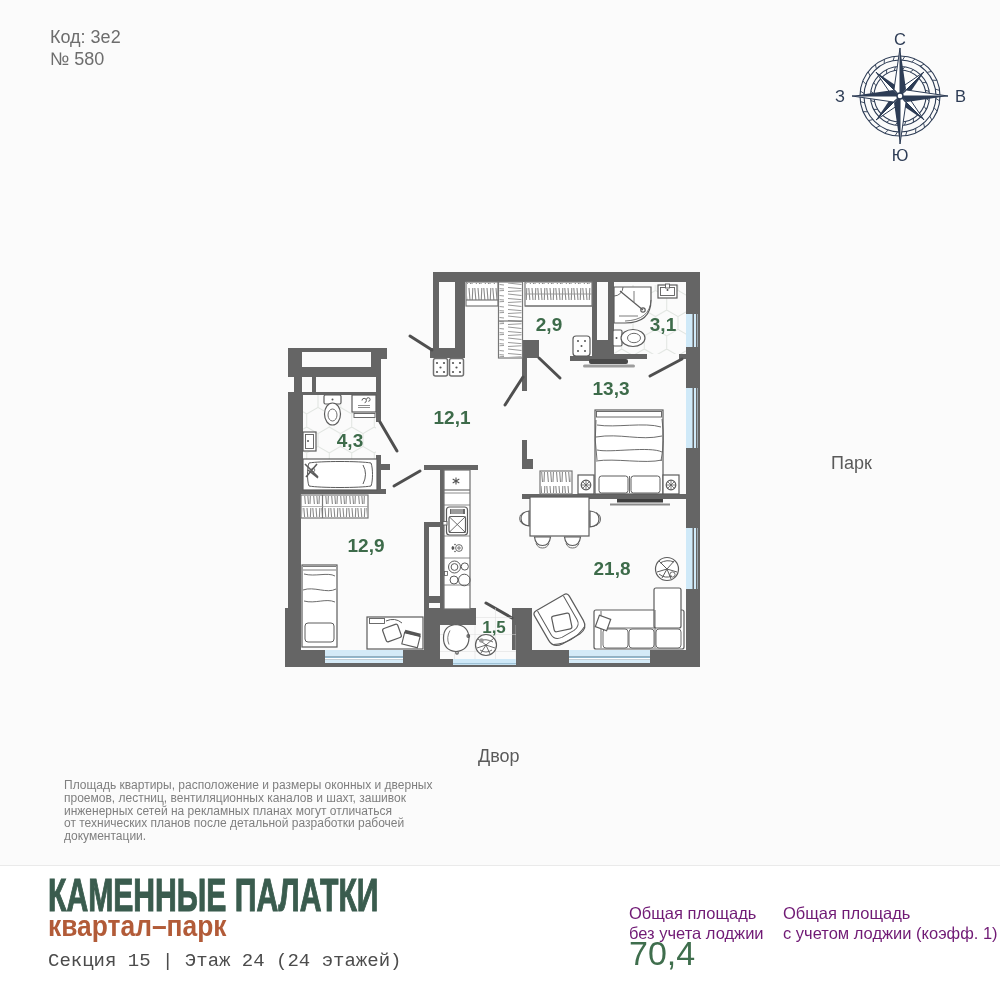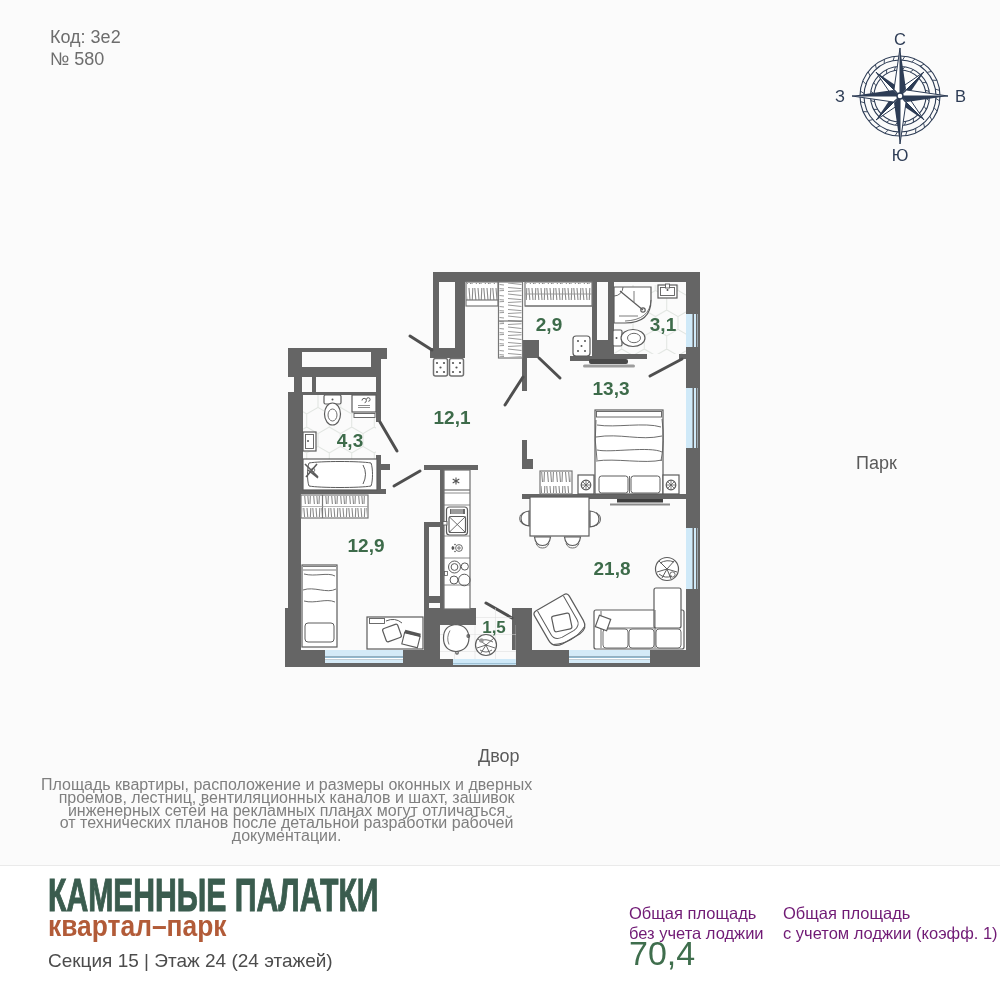--- a/index.html
+++ b/index.html
@@ -1,25 +1,25 @@
 <!DOCTYPE html>
 <html><head>
 <meta charset="utf-8">
 <style>
   html,body{margin:0;padding:0;background:#fff;}
   body{width:1000px;height:1000px;position:relative;font-family:"Liberation Sans",sans-serif;overflow:hidden;}
   .main{position:absolute;left:0;top:0;width:1000px;height:865px;background:#fbfbfb;border-bottom:1px solid #eaeaea;}
   .footer{position:absolute;left:0;top:866px;width:1000px;height:134px;background:#ffffff;}
   .code{position:absolute;left:50px;top:26px;font-size:18px;line-height:22px;color:#6d6d6d;}
-  .park{position:absolute;left:856px;top:453px;font-size:18px;color:#5a5a5a;}
+  .park{position:absolute;left:831px;top:453px;font-size:18px;color:#5a5a5a;}
   .dvor{position:absolute;left:478px;top:746px;font-size:18px;color:#5a5a5a;}
-  .disc{position:absolute;left:41px;top:779px;font-size:16px;line-height:12.8px;color:#7f7f7f;text-align:center;}
+  .disc{position:absolute;left:64px;top:779px;font-size:12px;line-height:12.8px;color:#7f7f7f;}
   .logo1{position:absolute;left:48px;top:868px;font-size:46px;font-weight:bold;color:#3a5c4e;-webkit-text-stroke:1.1px #3a5c4e;transform:scaleX(0.655);transform-origin:0 0;white-space:nowrap;}
   .logo2{position:absolute;left:48px;top:909px;font-size:30px;font-weight:bold;color:#b25b38;transform:scaleX(0.88);transform-origin:0 0;white-space:nowrap;}
-  .logo3{position:absolute;left:48px;top:950px;font-size:19px;color:#4c4c4c;white-space:nowrap;}
+  .logo3{position:absolute;left:48px;top:950px;font-size:19px;color:#4c4c4c;white-space:nowrap;font-family:Liberation Mono, monospace;}
   .col1{position:absolute;left:629px;top:903px;}
   .col2{position:absolute;left:783px;top:903px;}
   .collab{font-size:16.5px;line-height:20px;color:#701a75;}
   .colnum{font-size:34px;font-weight:normal;color:#3f6e4d;margin-top:-9px;}
   svg{position:absolute;left:0;top:0;}
 </style>
 </head>
 <body>
 
 <div class="main"></div>

